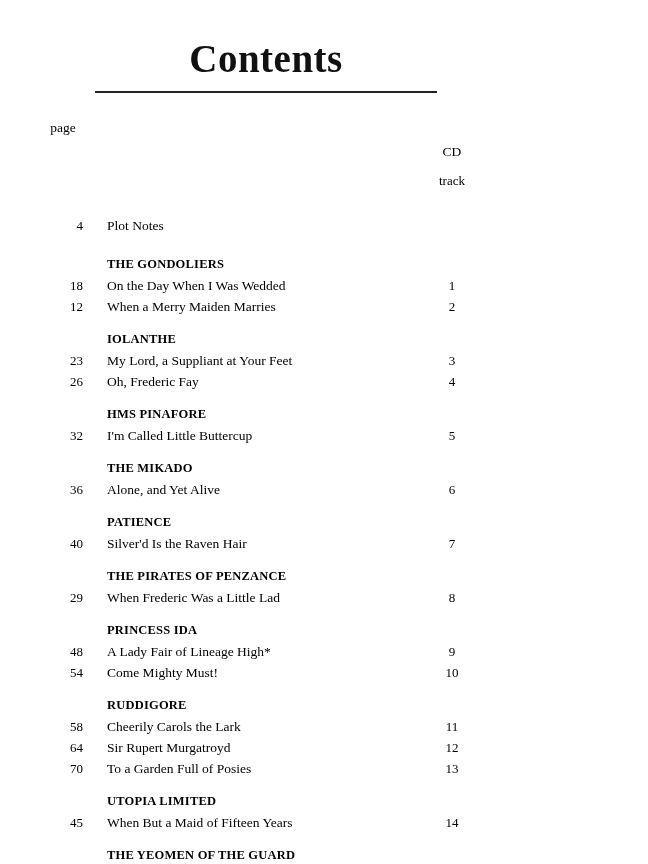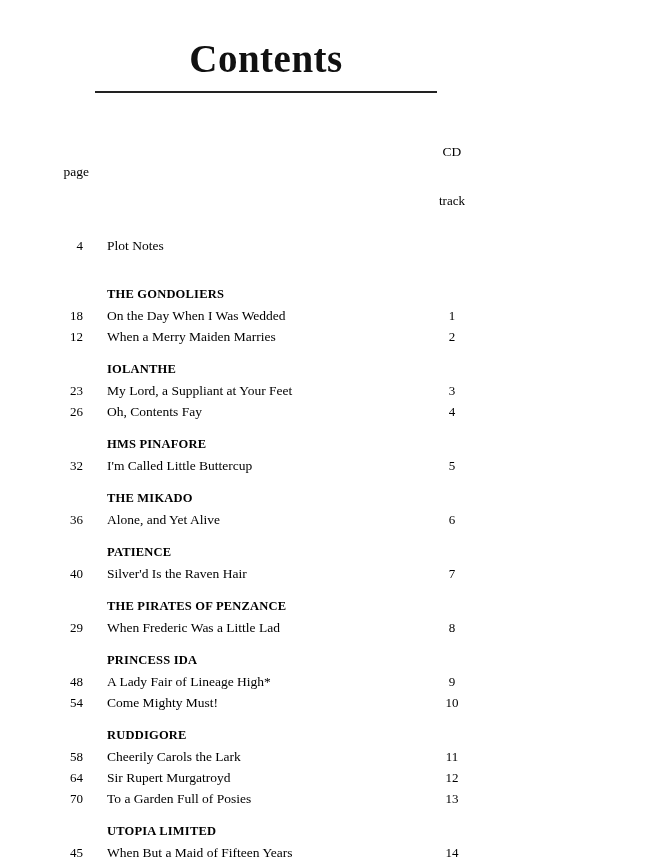--- a/index.html
+++ b/index.html
@@ -41,23 +41,22 @@
     width: 458px;
     position: relative;
   }
   .col-head {
     display: flex;
     font-size: 13.5px;
     line-height: 1.35;
   }
   .col-head .page-label {
     width: 52px;
-    text-align: right;
+    text-align: center;
     padding-left: 0px;
-    margin-top: 44px;
   }
   .col-head .mid {
     flex: 1;
   }
   .col-head .cd-label {
     width: 86px;
     text-align: center;
     margin-top: 24px;
   }
   .cd-sub {
@@ -98,21 +97,21 @@
   .group-head {
     margin-top: 12px;
     font-weight: bold;
     font-size: 12.5px;
     letter-spacing: 0.2px;
   }
   .group-head .ttl {
     font-weight: bold;
   }
   .first-group {
-    margin-top: 28px;
+    margin-top: 18px;
   }
   .plot-row {
     margin-bottom: 0;
   }
 </style>
 </head>
 <body>
 
 <div class="page">
 
@@ -159,21 +158,21 @@
         <div class="ttl">IOLANTHE</div>
         <div class="trk"></div>
       </div>
       <div class="row">
         <div class="pg">23</div>
         <div class="ttl">My Lord, a Suppliant at Your Feet</div>
         <div class="trk">3</div>
       </div>
       <div class="row">
         <div class="pg">26</div>
-        <div class="ttl">Oh, Contents Fay</div>
+        <div class="ttl">Oh, Frederic Fay</div>
         <div class="trk">4</div>
       </div>
 
       <div class="row group-head">
         <div class="pg"></div>
         <div class="ttl">HMS PINAFORE</div>
         <div class="trk"></div>
       </div>
       <div class="row">
         <div class="pg">32</div>

